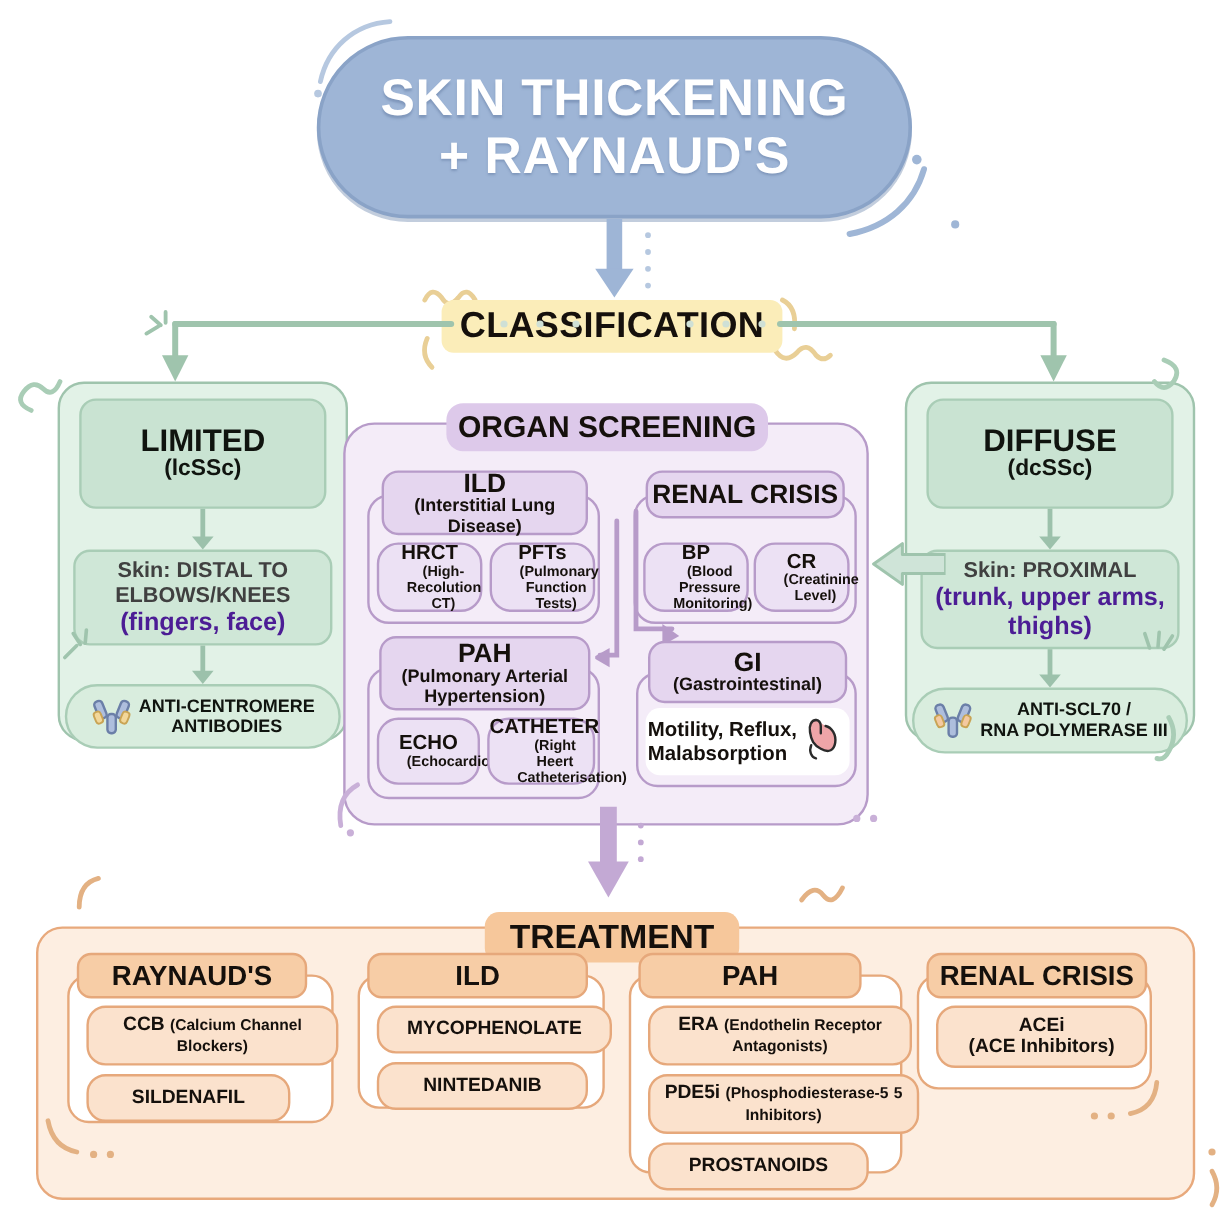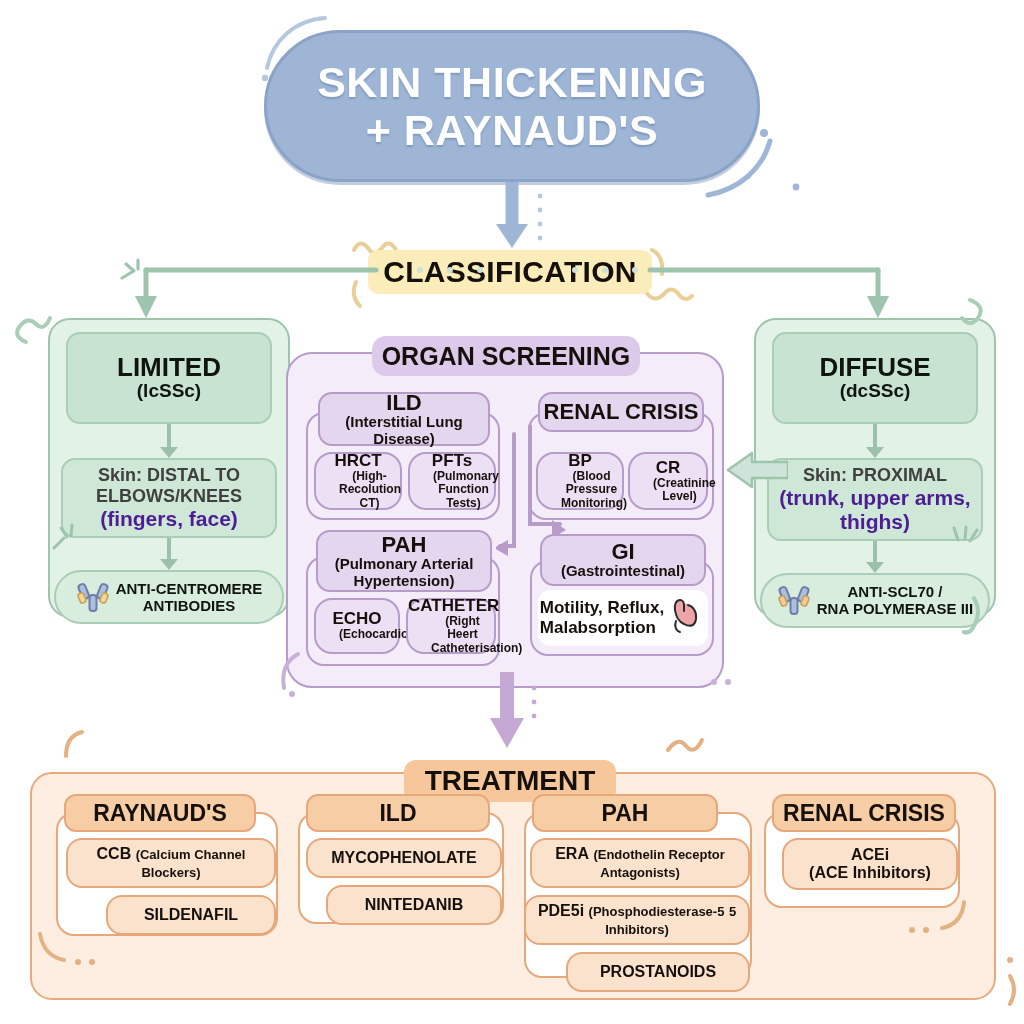--- a/index.html
+++ b/index.html
@@ -124,22 +124,22 @@
   }
   #treatment-header{
     left:404px;top:760px;width:212px;height:42px;
     background:#f6c79b;border-radius:12px;
     display:flex;align-items:center;justify-content:center;z-index:6;
   }
   #treatment-header .txt{font-weight:bold;font-size:28px;color:#15100c;}
 
   .tx-card{
     background:#ffffff;border:2.5px solid #e6a87b;border-radius:18px;
-    display:flex;flex-direction:column;align-items:flex-end;
-    padding-top:24px;gap:7px;
+    display:flex;flex-direction:column;align-items:flex-start;
+    padding-top:24px;gap:7px;padding-left:14px;
   }
   .tx-hdr{
     background:#f7cda6;border:2px solid #e6a87b;border-radius:12px;
     display:flex;align-items:center;justify-content:center;z-index:7;
   }
   .tx-hdr .txt{font-weight:bold;font-size:23px;color:#15100c;}
   .tx-pill{
     background:#fbe2cd;border:2px solid #e6a87b;border-radius:16px;
     display:flex;align-items:center;justify-content:center;
     text-align:center;padding:3px 10px;

